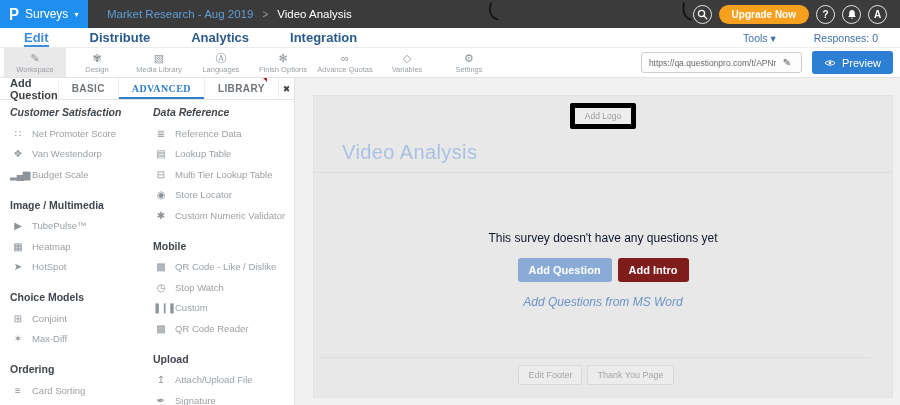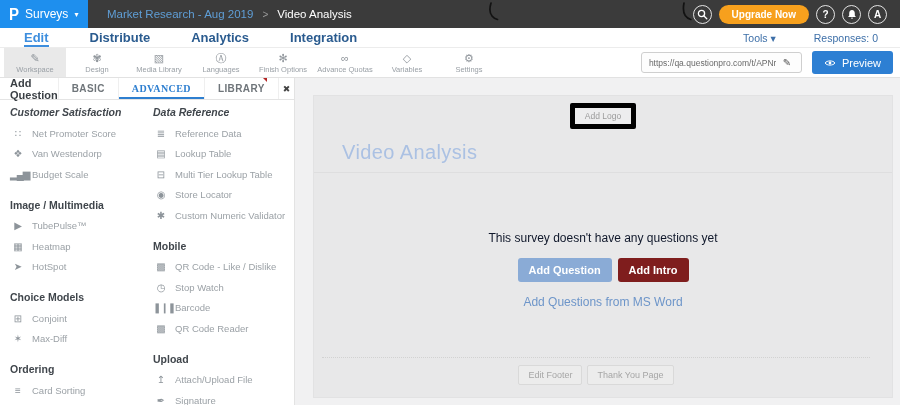--- a/index.html
+++ b/index.html
@@ -65,21 +65,21 @@
   .add-logo-row { text-align: center; padding-top: 7px; }
   .add-logo-btn { font-size: 8.5px; color: #9b9b9b; background: #ededee; border: 5px solid #000000; border-radius: 2px; padding: 3px 10px; cursor: pointer; font-family: "Liberation Sans", sans-serif; }
   .survey-title { margin: 12px 0 0 28px; font-size: 20px; font-weight: normal; color: #abc1e3; letter-spacing: .4px; }
   .title-divider { height: 1px; background: #dededf; margin-top: 8px; }
   .empty-state { text-align: center; margin-top: 58px; }
   .empty-msg { font-size: 12px; color: #0f172a; }
   .btn-row { margin-top: 13px; display: flex; justify-content: center; gap: 6px; }
   .btn-row button { color: #fff; border: none; border-radius: 3px; padding: 6px 11px; font-size: 11px; font-weight: bold; cursor: pointer; font-family: "Liberation Sans", sans-serif; }
   .btn-add-q { background: #8aabd6; }
   .btn-add-intro { background: #7f1d1d; }
-  .ms-word { display: inline-block; margin-top: 13px; font-size: 12px; color: #6d95c9; text-decoration: none; cursor: pointer; }
+  .ms-word { display: inline-block; margin-top: 13px; font-size: 12px; color: #6d95c9; text-decoration: none; cursor: pointer; font-style: italic; }
   .card-footer { position: absolute; left: 8px; right: 22px; bottom: 0; }
   .dotted { border-top: 1px dotted #d2d2d2; }
   .card-footer-btns { display: flex; justify-content: center; gap: 5px; padding: 7px 0 12px; }
   .card-footer-btns button { font-size: 9px; color: #a6a6a6; background: #ececec; border: 1px solid #d9d9d9; border-radius: 2px; padding: 4px 9px; cursor: pointer; font-family: "Liberation Sans", sans-serif; white-space: nowrap; }
 </style>
 </head>
 <body>
 
 <header class="topbar">
   <div class="brand">
@@ -271,21 +271,21 @@
           <div class="pitem">
             <span class="pico">▩</span>
             <span class="plabel">QR Code - Like / Dislike</span>
           </div>
           <div class="pitem">
             <span class="pico">◷</span>
             <span class="plabel">Stop Watch</span>
           </div>
           <div class="pitem">
             <span class="pico">❚❙❚</span>
-            <span class="plabel">Barcode</span>
+            <span class="plabel">Custom</span>
           </div>
           <div class="pitem">
             <span class="pico">▩</span>
             <span class="plabel">QR Code Reader</span>
           </div>
         </div>
         <div class="psec">
           <div class="psec-title">Upload</div>
           <div class="pitem">
             <span class="pico">↥</span>

